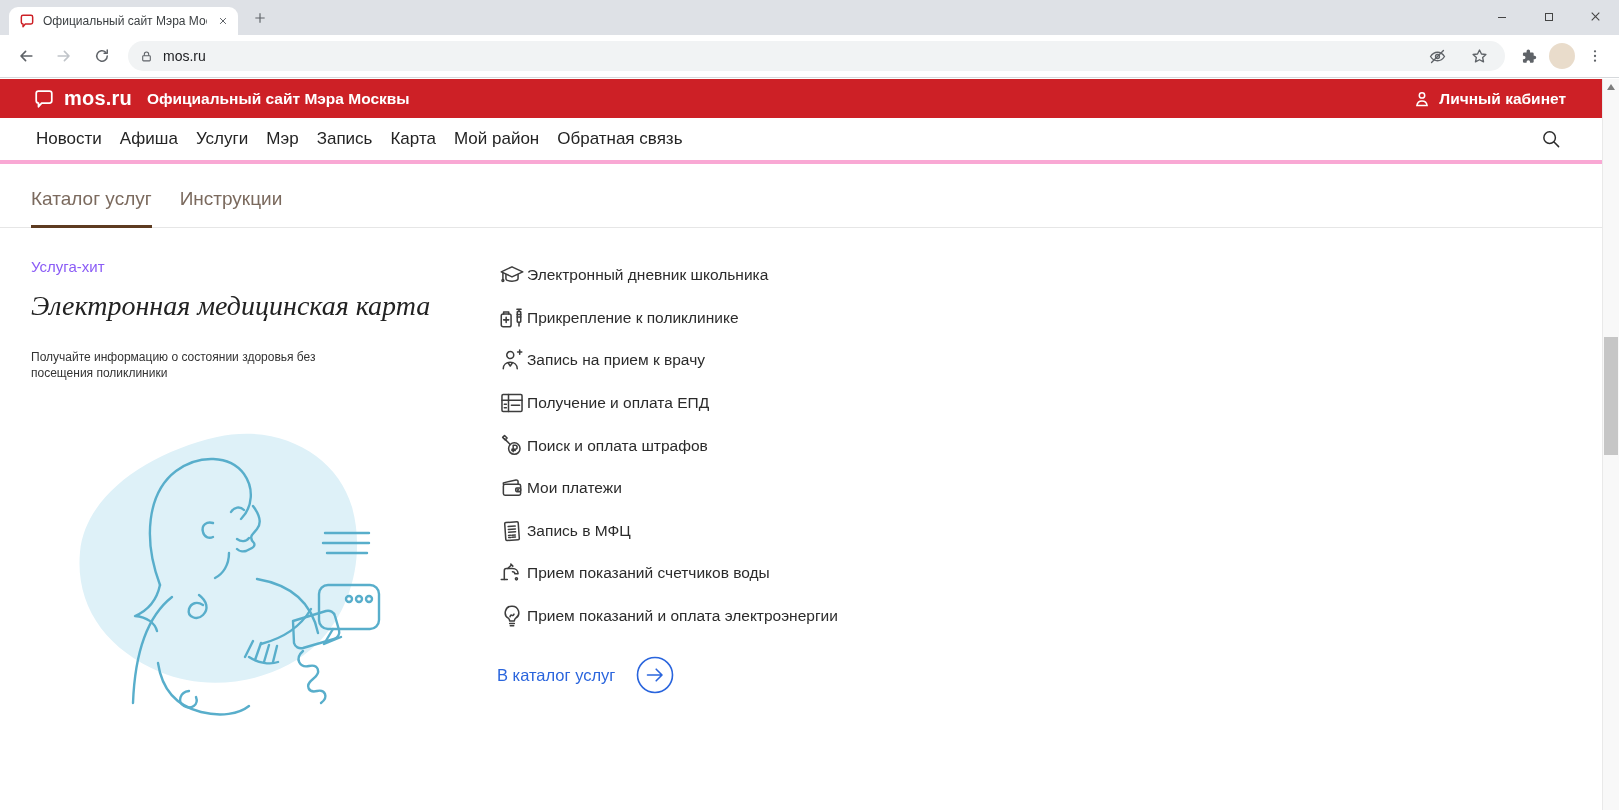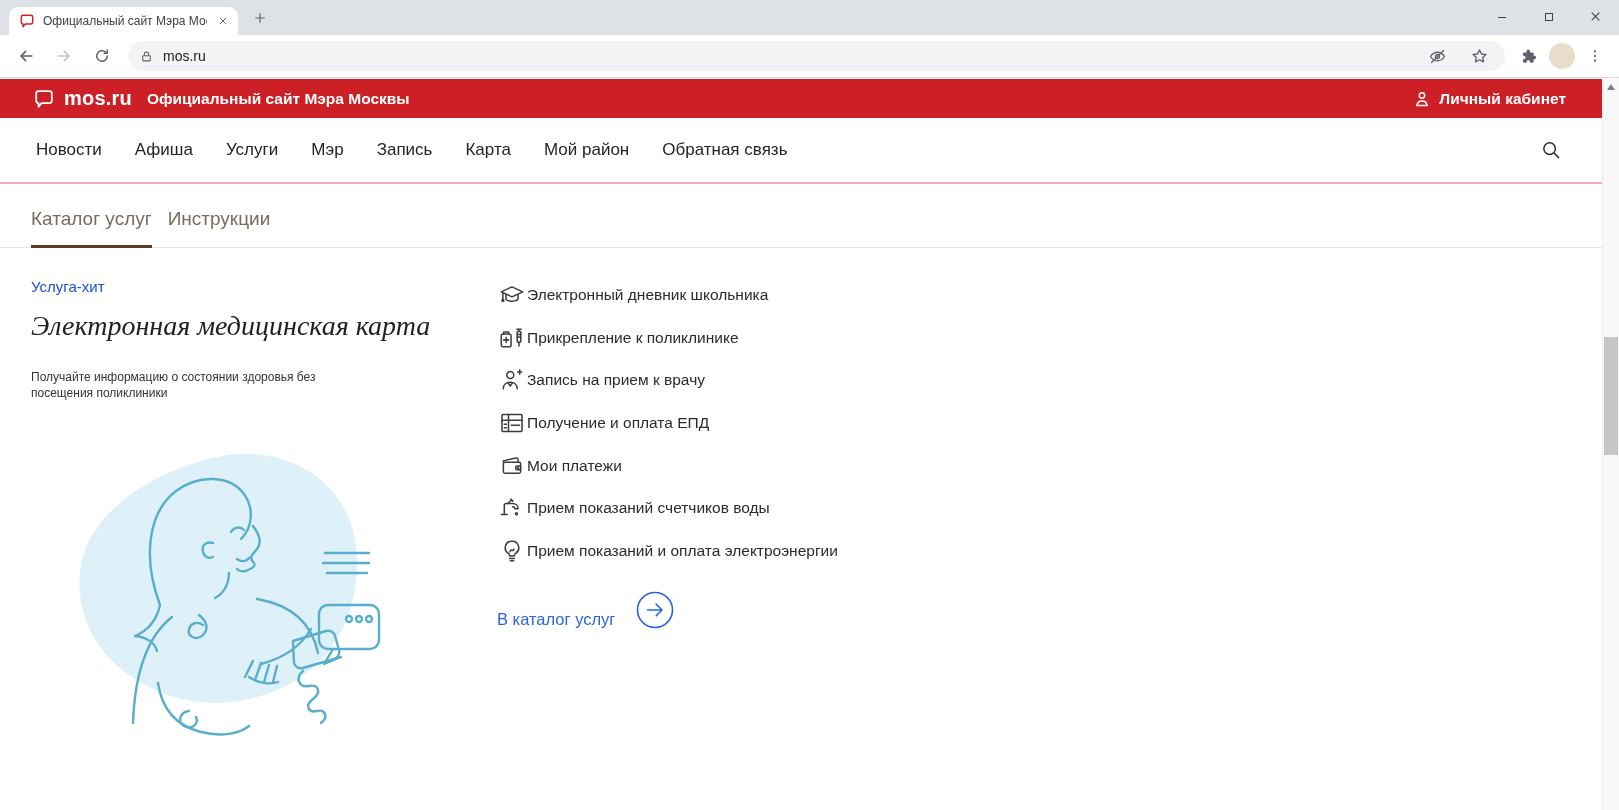--- a/index.html
+++ b/index.html
@@ -29,41 +29,41 @@
 
   
   .site { position:absolute; top:79px; left:0; right:0; bottom:0; background:#fff; }
   .site-inner { margin-right:17px; }
 
   .redbar { height:39px; background:#cd2026; display:flex; align-items:center; padding:0 36px 0 33px; color:#fff; }
   .brand { font-size:20px; font-weight:bold; margin-left:9px; letter-spacing:.2px; }
   .tagline { font-size:15.5px; font-weight:bold; margin-left:15px; }
   .account { margin-left:auto; display:flex; align-items:flex-end; gap:8px; font-size:15.5px; font-weight:bold; cursor:pointer; }
 
-  .mainnav { height:66px; border-bottom:2px solid #f9a8d4; display:flex; align-items:center; padding:0 36px; gap:33px; }
+  .mainnav { height:46px; border-bottom:4px solid #f9a8d4; display:flex; align-items:center; padding:0 36px; gap:18px; }
   .nav-item { font-size:17px; color:#242424; cursor:pointer; white-space:nowrap; }
   .search-btn { margin-left:auto; width:30px; height:30px; display:grid; place-items:center; cursor:pointer; }
 
-  .cat-tabs { display:flex; gap:16px; padding:0 31px; margin-top:24px; border-bottom:1px solid #e6e6e6; }
+  .cat-tabs { display:flex; gap:28px; padding:0 31px; margin-top:24px; border-bottom:1px solid #e6e6e6; }
   .cat-tab { font-size:19px; color:#7b6a5e; padding-bottom:15px; cursor:pointer; border-bottom:3px solid transparent; margin-bottom:-1px; }
   .cat-tab.active { border-bottom-color:#5d3b20; }
 
   .content { display:flex; padding:25px 31px 0; }
   .leftcol { width:436px; flex:0 0 auto; }
-  .badge { color:#1d4ed8; font-size:15px; margin-top:5px; }
+  .badge { color:#8b5cf6; font-size:15px; margin-top:5px; }
   .feat-title { font-family:"Liberation Serif", serif; font-weight:400; font-size:28px; line-height:1.25;
                 color:#222; margin-top:13px; max-width:420px;font-style:italic; }
   .feat-desc { font-size:12px; line-height:1.35; color:#333; margin-top:26px; max-width:305px; }
   .illustration { margin:30px 0 0 10px; display:block; }
 
   .rightcol { margin-left:30px; padding-top:1px; }
   .svc { display:flex; align-items:center; gap:0; height:42.6px; cursor:pointer; color:#3d3d3d; }
   .svc-ic { width:30px; height:30px; display:grid; place-items:center; flex:0 0 auto; }
   .svc-label { font-size:15.5px; color:#2b2b2b; }
-  .catalog-link { margin-top:19px; display:flex; align-items:flex-end; gap:21px; cursor:pointer; }
+  .catalog-link { margin-top:19px; display:flex; align-items:center; gap:21px; cursor:pointer; }
   .catalog-link span { font-size:16.5px; color:#2a65dd; }
 
   
   .page-scrollbar { position:absolute; top:0; right:0; bottom:0; width:17px; background:#f8f8f8; border-left:1px solid #e9e9e9; }
   .sb-up { height:16px; display:grid; place-items:center; cursor:pointer; }
   .sb-up-tri { width:0; height:0; border-left:4px solid transparent; border-right:4px solid transparent; border-bottom:6px solid #7d7d7d; }
   .sb-thumb { position:absolute; left:1px; right:1px; top:258px; height:118px; background:#c6c6c6; cursor:pointer; }
 
   svg { display:block; }
 </style>
@@ -297,33 +297,57 @@
             <span class="svc-ic">
               <svg width="28" height="28" viewBox="0 0 24 24" fill="none" stroke="currentColor" stroke-width="1.3" stroke-linecap="round" stroke-linejoin="round">
                 <rect x="3.4" y="4.8" width="17.2" height="14.4" rx="1"></rect>
                   <path d="M9 4.8v14.4M3.4 9.6h17.2"></path>
                   <path d="M11.5 14h7M5.4 13h1.8M5.4 16h1.8"></path>
               </svg>
             </span>
             <span class="svc-label">Получение и оплата ЕПД</span>
           </div>
 
+          <div class="svc">
+            <span class="svc-ic">
+              <svg width="28" height="28" viewBox="0 0 24 24" fill="none" stroke="currentColor" stroke-width="1.3" stroke-linecap="round" stroke-linejoin="round">
+                <circle cx="14" cy="14.2" r="4.9"></circle>
+                  <path d="M10.5 10.7 5.7 5.9"></path>
+                  <path d="M4 4.6 5.6 3l2.2 2.2-1.6 1.6z"></path>
+                <path d="M13 17v-5.6h1.7a1.7 1.7 0 0 1 0 3.4h-2.8"></path>
+                  <path d="M11.9 15.9h2.9"></path>
+              </svg>
+            </span>
+            <span class="svc-label">Поиск и оплата штрафов</span>
+          </div>
 
           <div class="svc">
             <span class="svc-ic">
               <svg width="28" height="28" viewBox="0 0 24 24" fill="none" stroke="currentColor" stroke-width="1.3" stroke-linecap="round" stroke-linejoin="round">
                 <path d="M4.6 8.8V7.6l10.8-2.5c.9-.2 1.8.5 1.8 1.4v2.3"></path>
                 <rect x="4.6" y="8.8" width="14.8" height="9.4" rx="1.4"></rect>
                 <rect x="15.2" y="12" width="4.2" height="3.1" rx=".9"></rect>
                   <circle cx="17" cy="13.5" r=".4"></circle>
               </svg>
             </span>
             <span class="svc-label">Мои платежи</span>
           </div>
 
+          <div class="svc">
+            <span class="svc-ic">
+              <svg width="28" height="28" viewBox="0 0 24 24" fill="none" stroke="currentColor" stroke-width="1.3" stroke-linecap="round" stroke-linejoin="round">
+                <g transform="rotate(-4 12 12)">
+                  <rect x="6.2" y="4.4" width="11.6" height="15.4" rx="1"></rect>
+                  <path d="M9 8h6M9 10.4h6M9 12.8h6"></path>
+                  <path d="M8.8 15.6h1.6M8.8 17.4h1.6M11.6 15.6h3M11.6 17.4h3"></path>
+                </g>
+              </svg>
+            </span>
+            <span class="svc-label">Запись в МФЦ</span>
+          </div>
 
           <div class="svc">
             <span class="svc-ic">
               <svg width="28" height="28" viewBox="0 0 24 24" fill="none" stroke="currentColor" stroke-width="1.3" stroke-linecap="round" stroke-linejoin="round">
                 <path d="M5.4 17.6V10c0-1 .8-1.8 1.8-1.8h5.2c2.9 0 4.8 1.9 4.8 4.4h-2.8c0-.9-.8-1.6-2-1.6"></path>
                 <path d="M2.8 17.6h5.2"></path>
                   <path d="M8.4 8.2 11.7 4.9M11 4.4l1.7 1.7"></path>
                   <circle cx="15.8" cy="17" r=".9"></circle>
               </svg>
             </span>

